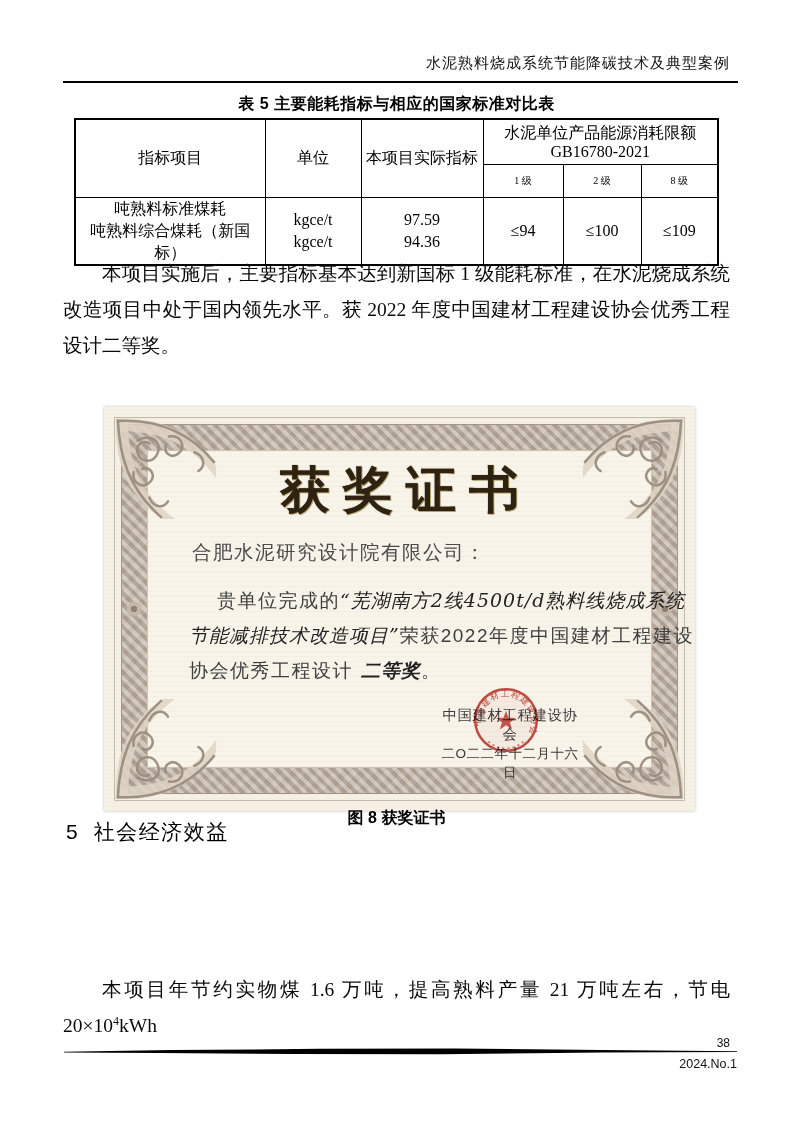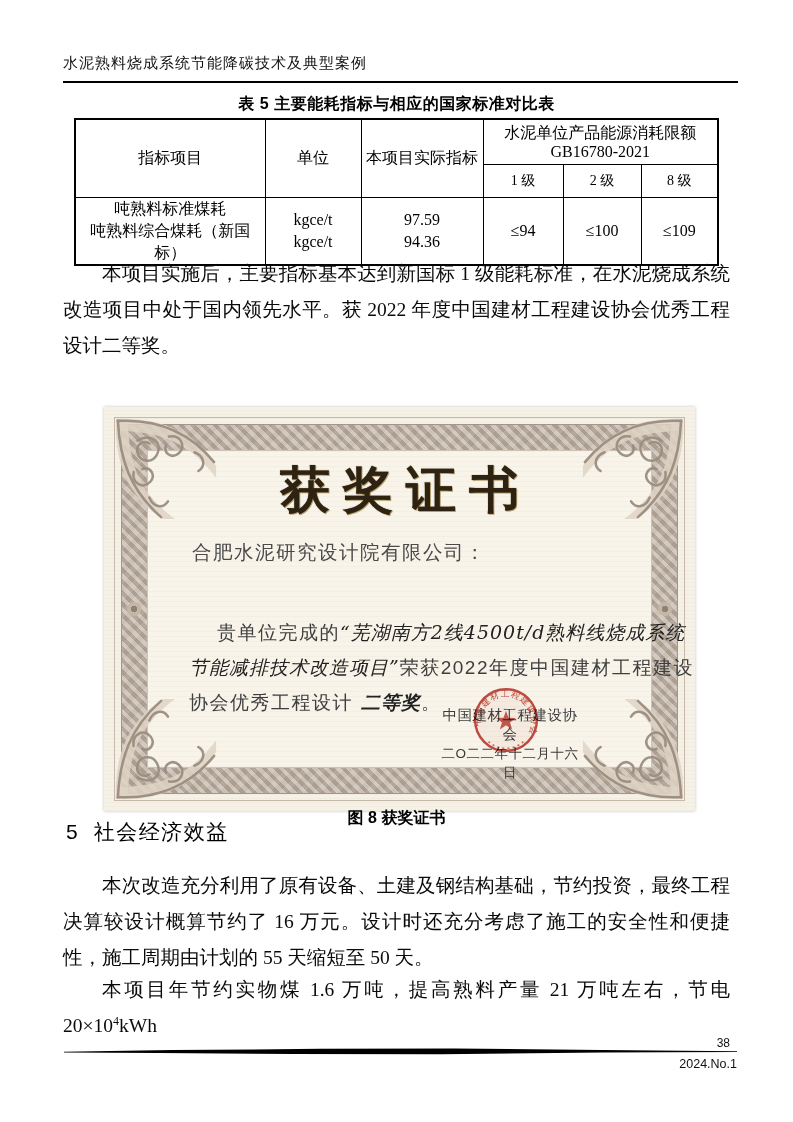--- a/index.html
+++ b/index.html
@@ -8,42 +8,42 @@
     width:793px;height:1122px;
     margin:0 auto;
     background:#ffffff;
     overflow:hidden;
     font-family:"Liberation Serif","DejaVu Serif",serif;
     color:#000;
   }
   
   .doc-header{
     position:absolute;top:54px;left:63px;width:667px;
-    text-align:left;font-size:15px;letter-spacing:1px;color:#111;
+    text-align:right;font-size:15px;letter-spacing:1px;color:#111;
   }
   .header-rule{
     position:absolute;top:81px;left:63px;width:675px;height:2px;background:#000;
   }
   
   .table-caption{
     position:absolute;top:94px;left:63px;width:667px;
     text-align:center;font-family:"Liberation Sans","DejaVu Sans",sans-serif;
     font-weight:bold;font-size:16px;letter-spacing:0.5px;
   }
   table.energy-table{
     position:absolute;top:118px;left:74px;
     border-collapse:collapse;table-layout:fixed;
     font-size:16px;text-align:center;
   }
   table.energy-table td{
     border:1.5px solid #000;padding:0 2px;vertical-align:middle;
   }
   table.energy-table{border:2px solid #000;}
   .r1 td{height:44px;}
-  .r2 td{height:32px;font-size:14px;}
+  .r2 td{height:32px;font-size:10px;}
   .r3 td{height:52px;}
   .limit-head{line-height:19px;font-size:16px;}
   .twoline div{line-height:22px;font-size:16px;}
   
   .para{
     position:absolute;left:63px;width:667px;margin:0;
     font-size:19.5px;line-height:36px;text-align:justify;
     text-indent:2em;color:#0a0a0a;
   }
   .p1{top:256px;}
@@ -85,21 +85,21 @@
     position:absolute;top:50px;left:0;width:100%;text-align:center;
     font-family:"DejaVu Serif","Liberation Serif",serif;font-weight:bold;
     font-size:50px;letter-spacing:13px;text-indent:13px;color:#2e2313;
     text-shadow:1px 1px 0 rgba(138,106,30,0.55), 0 0 1px #54401c;
   }
   .cert-recipient{
     position:absolute;left:88px;top:132px;
     font-family:"Liberation Sans","DejaVu Sans",sans-serif;
     font-size:19.5px;letter-spacing:1.5px;color:#4a4a4a;
   }
-  .cert-body{position:absolute;left:85px;top:176px;width:436px;margin-top:32px;}
+  .cert-body{position:absolute;left:85px;top:176px;width:436px;}
   .cb-line{line-height:35px;font-size:19px;white-space:nowrap;}
   .cb-indent{padding-left:28px;}
   .seg-hei{font-family:"Liberation Sans","DejaVu Sans",sans-serif;color:#3e3e3e;letter-spacing:1.5px;}
   .seg-kai{font-family:"DejaVu Serif","Liberation Serif",serif;font-style:italic;color:#222;letter-spacing:1px;}
   .seg-grade{font-weight:bold;margin-left:8px;}
   .cert-sign{
     position:absolute;left:337px;top:299px;width:138px;text-align:center;
     font-family:"Liberation Sans","DejaVu Sans",sans-serif;color:#3c3c3c;
   }
   .cert-sign .issuer{font-size:14.5px;line-height:19px;letter-spacing:0.5px;}
@@ -279,20 +279,19 @@
       </text>
       <polygon points="35,26 37.4,32.8 44.6,33 38.9,37.4 41,44.3 35,40.1 29,44.3 31.1,37.4 25.4,33 32.6,32.8" fill="#c0443a" opacity="0.92"></polygon>
       <path d="M 18 56 A 25 25 0 0 0 52 56" fill="none" stroke="#c0443a" stroke-width="1.6" stroke-dasharray="2 3" opacity="0.8"></path>
     </svg>
   </div>
 
   <div class="fig-caption">图 8 获奖证书</div>
 
   <h2 class="sec-heading"><span class="sec-num">5</span><span>社会经济效益</span></h2>
 
-  <p class="para p2">本次改造充分利用了原有设备、土建及钢结构基础，节约投资，最终工程决算较设计概算节约了 16 万元。设计时还充分考虑了施工的安全性和便捷性，施工周期由计划的 55 天缩短至 50 天。</p>
   <p class="para p3"><span>本项目年节约实物煤 1.6 万吨，提高熟料产量 21 万吨左右，节电 20×10</span><sup>4</sup><span>kWh</span></p>
 
   <div class="footer-rule"></div>
   <div class="page-number">38</div>
   <div class="issue-label">2024.No.1</div>
 
 </div>
 
 </body></html>

